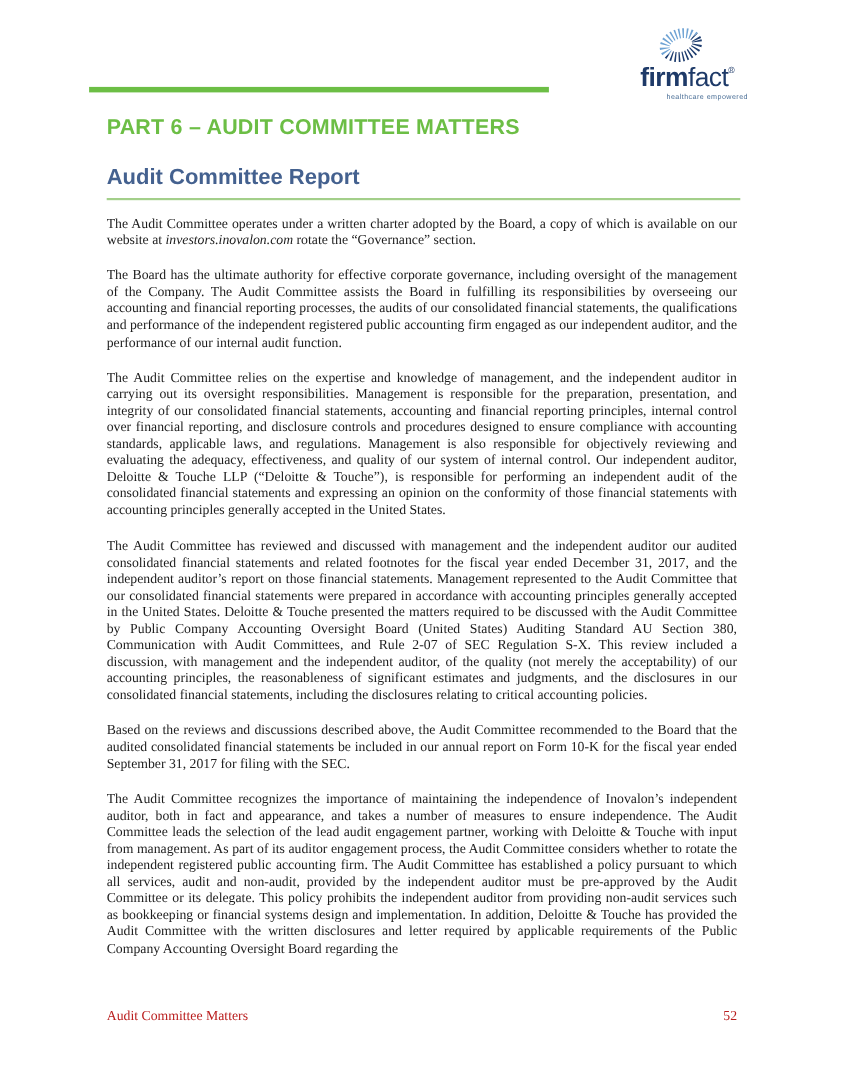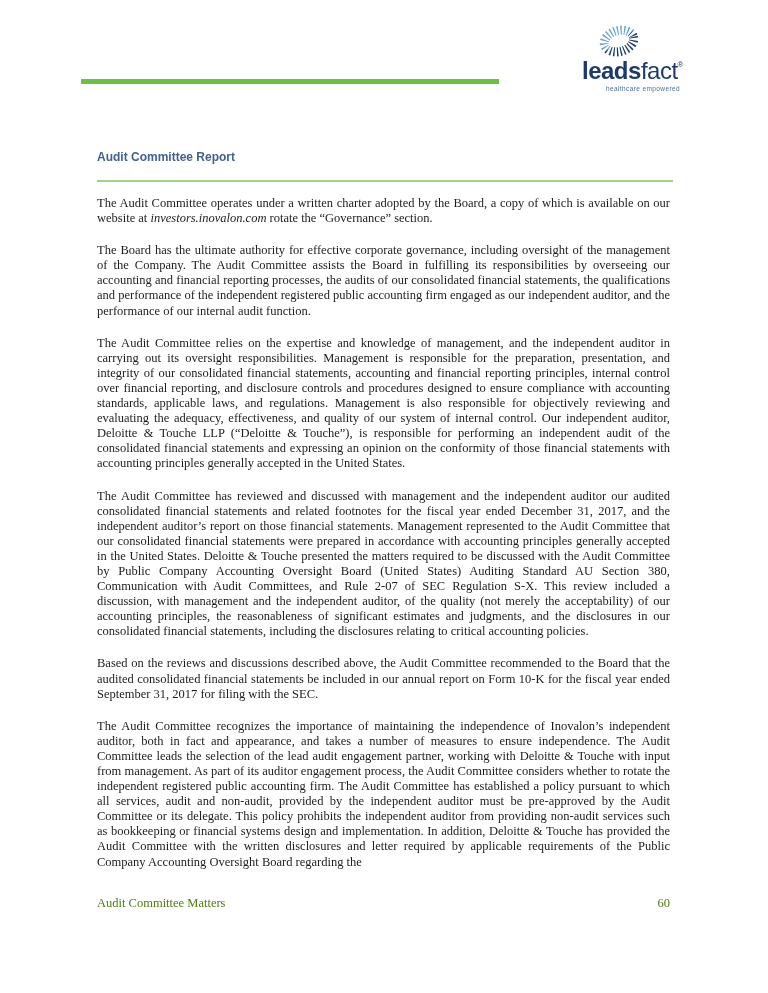--- a/index.html
+++ b/index.html
@@ -59,21 +59,21 @@
     font-size: 19.5px;
     letter-spacing: 0.2px;
     color: #6cbe45;
     margin: 0;
   }
   .section-title {
     position: absolute;
     left: 97px; top: 150px;
     font-family: "Liberation Sans", sans-serif;
     font-weight: 700;
-    font-size: 12px;
+    font-size: 20px;
     color: #44618f;
     margin: 0;
   }
   .section-rule {
     position: absolute;
     left: 97px; top: 180px;
     width: 576px; height: 2px;
     background: #a3cf8a;
   }
 
@@ -86,26 +86,26 @@
     line-height: 15.1px;
     text-align: justify;
     color: #1c1c1c;
   }
   .content p { margin: 0 0 17px 0; }
   .content em { }
 
   
   .footer {
     position: absolute;
-    left: 97px; top: 896px;
+    left: 97px; top: 916px;
     width: 573px;
     display: flex;
     justify-content: space-between;
     font-size: 12.5px;
-    color: #4d7c0f;
+    color: #b91c1c;
   }
 </style>
 </head>
 <body>
 
 <div class="page">
 
   <div class="logo">
     <svg class="logo-icon" viewBox="0 0 58 42" xmlns="http://www.w3.org/2000/svg" aria-hidden="true">
       <defs>
@@ -116,26 +116,27 @@
             <polygon points="58,0 58,42 0,42"></polygon>
           </clipPath>
       </defs>
       <g clip-path="url(#clipBR)">
         <ellipse cx="29" cy="21" rx="15" ry="10.5" fill="none" stroke="#1d3c6e" stroke-width="9" stroke-dasharray="1.3 2.1" transform="rotate(-16 29 21)"></ellipse>
       </g>
       <g clip-path="url(#clipTL)">
         <ellipse cx="29" cy="21" rx="15" ry="10.5" fill="none" stroke="#6fa3d4" stroke-width="9" stroke-dasharray="1.3 2.1" transform="rotate(-16 29 21)"></ellipse>
       </g>
     </svg>
-    <div class="logo-word"><span class="lw-bold">leads</span><span class="lw-light">fact</span><span class="lw-reg">®</span></div>
+    <div class="logo-word"><span class="lw-bold">firm</span><span class="lw-light">fact</span><span class="lw-reg">®</span></div>
     <div class="logo-tagline">healthcare empowered</div>
   </div>
 
   <div class="top-rule"></div>
 
+  <h1 class="part-title">PART 6 – AUDIT COMMITTEE MATTERS</h1>
 
   <h2 class="section-title">Audit Committee Report</h2>
 
   <div class="section-rule"></div>
 
   <div class="content">
     <p><span>The Audit Committee operates under a written charter adopted by the Board, a copy of which is available on our website at </span><em>investors.inovalon.com</em><span> rotate the “Governance” section.</span></p>
 
     <p>The Board has the ultimate authority for effective corporate governance, including oversight of the management of the Company. The Audit Committee assists the Board in fulfilling its responsibilities by overseeing our accounting and financial reporting processes, the audits of our consolidated financial statements, the qualifications and performance of the independent registered public accounting firm engaged as our independent auditor, and the performance of our internal audit function.</p>
 
@@ -143,16 +144,16 @@
 
     <p>The Audit Committee has reviewed and discussed with management and the independent auditor our audited consolidated financial statements and related footnotes for the fiscal year ended December 31, 2017, and the independent auditor’s report on those financial statements. Management represented to the Audit Committee that our consolidated financial statements were prepared in accordance with accounting principles generally accepted in the United States. Deloitte &amp; Touche presented the matters required to be discussed with the Audit Committee by Public Company Accounting Oversight Board (United States) Auditing Standard AU Section 380, Communication with Audit Committees, and Rule 2-07 of SEC Regulation S-X. This review included a discussion, with management and the independent auditor, of the quality (not merely the acceptability) of our accounting principles, the reasonableness of significant estimates and judgments, and the disclosures in our consolidated financial statements, including the disclosures relating to critical accounting policies.</p>
 
     <p>Based on the reviews and discussions described above, the Audit Committee recommended to the Board that the audited consolidated financial statements be included in our annual report on Form 10-K for the fiscal year ended September 31, 2017 for filing with the SEC.</p>
 
     <p>The Audit Committee recognizes the importance of maintaining the independence of Inovalon’s independent auditor, both in fact and appearance, and takes a number of measures to ensure independence. The Audit Committee leads the selection of the lead audit engagement partner, working with Deloitte &amp; Touche with input from management. As part of its auditor engagement process, the Audit Committee considers whether to rotate the independent registered public accounting firm. The Audit Committee has established a policy pursuant to which all services, audit and non-audit, provided by the independent auditor must be pre-approved by the Audit Committee or its delegate. This policy prohibits the independent auditor from providing non-audit services such as bookkeeping or financial systems design and implementation. In addition, Deloitte &amp; Touche has provided the Audit Committee with the written disclosures and letter required by applicable requirements of the Public Company Accounting Oversight Board regarding the</p>
   </div>
 
   <div class="footer">
     <span>Audit Committee Matters</span>
-    <span>60</span>
+    <span>52</span>
   </div>
 
 </div>
 
 </body></html>

